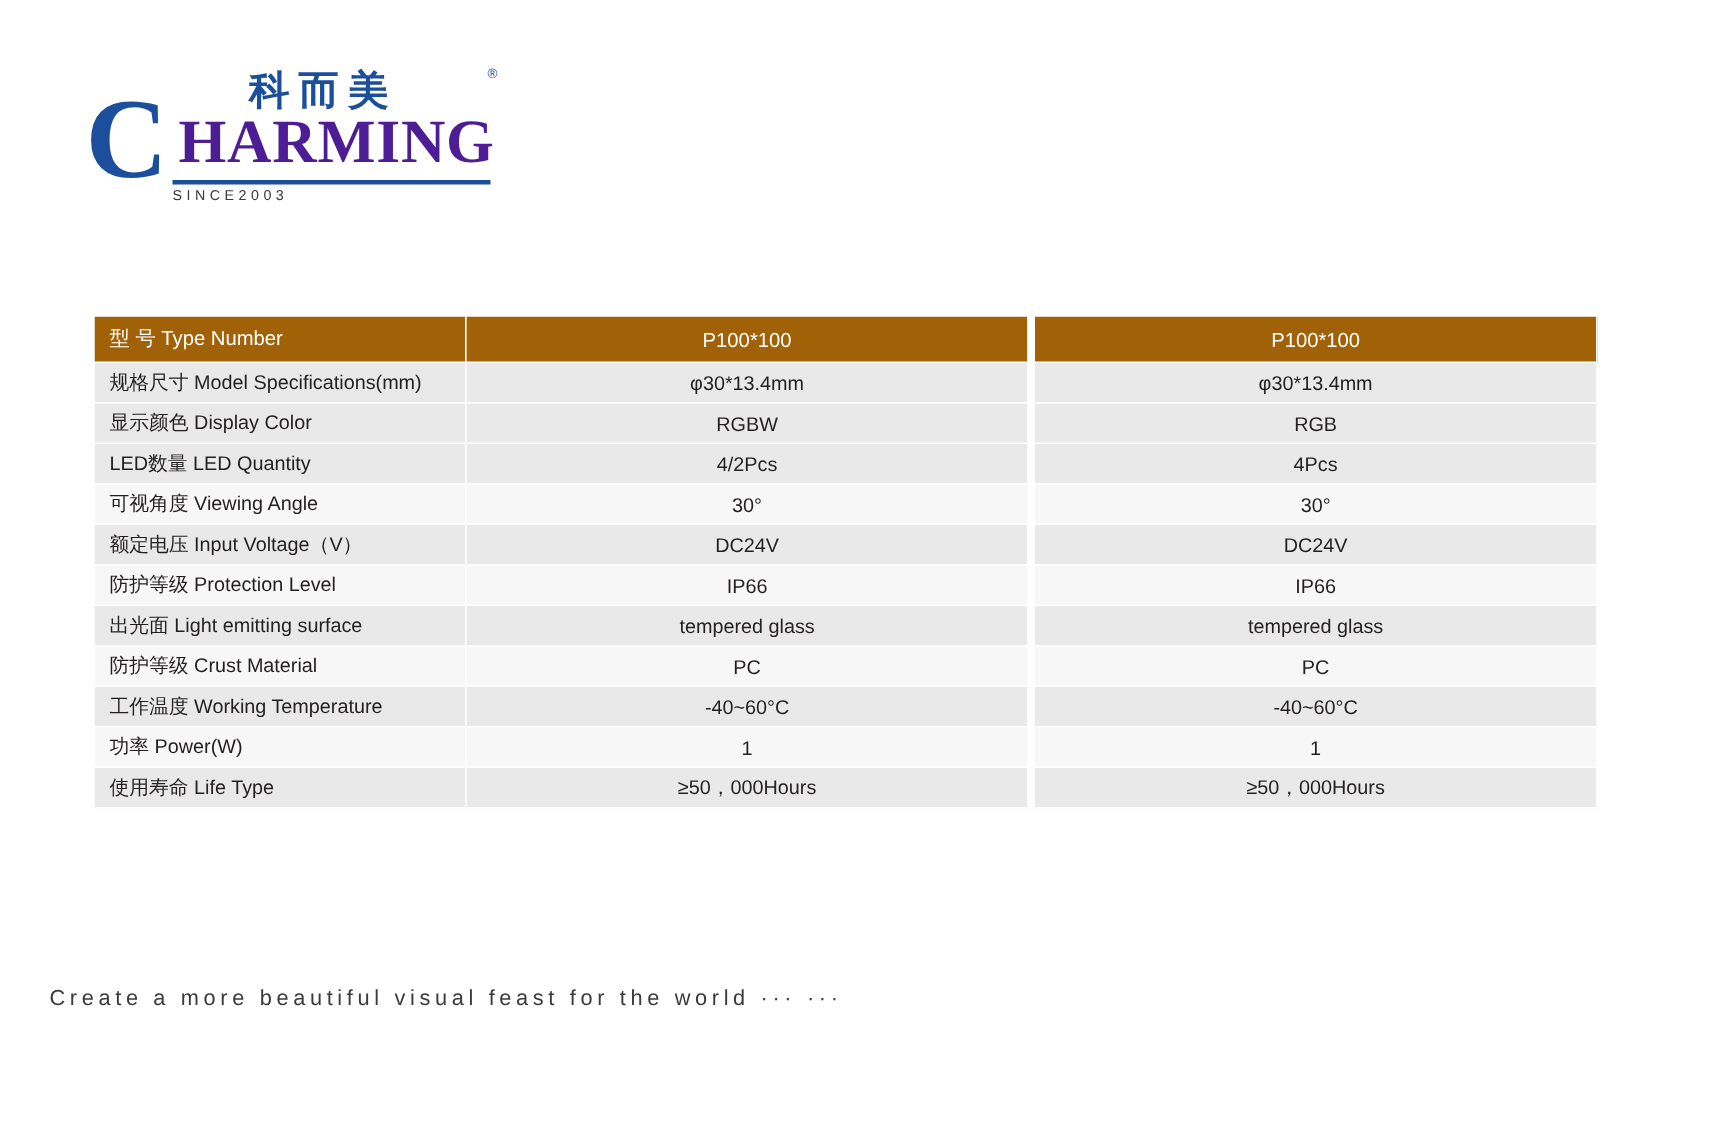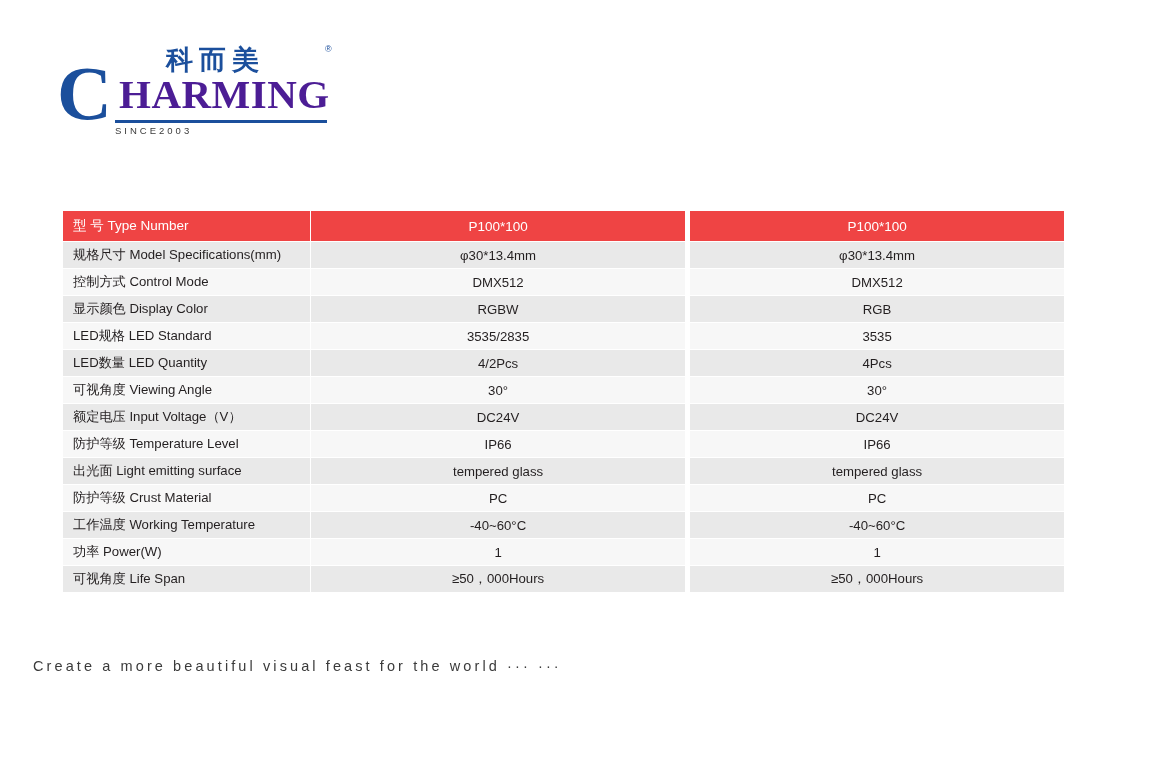--- a/index.html
+++ b/index.html
@@ -90,21 +90,21 @@
     border-collapse: collapse;
     table-layout: fixed;
   }
   .spec-table td {
     height: 26px;
     font-size: 13.2px;
     padding: 0 10px;
     border: 1px solid #ffffff;
   }
   .spec-table thead td {
-    background: #ef4444;
+    background: #a16207;
     color: #ffffff;
     height: 30px;
     font-size: 13.5px;
   }
   .col-label { width: 237px; }
   .col-val   { width: 358px; }
   .spacer-col { width: 4px; border: none !important; background:#ffffff !important;}
   td.label {
     text-align: left;
     color: #231f20;
@@ -157,58 +157,46 @@
       <td class="value">P100*100</td>
     </tr>
   </thead>
   <tbody>
     <tr class="odd">
       <td class="label">规格尺寸 Model Specifications(mm)</td>
       <td class="value">φ30*13.4mm</td>
       <td class="spacer-col"></td>
       <td class="value">φ30*13.4mm</td>
     </tr>
-    <tr class="even">
-      <td class="label">控制方式 Control Mode</td>
-      <td class="value">DMX512</td>
-      <td class="spacer-col"></td>
-      <td class="value">DMX512</td>
-    </tr>
     <tr class="odd">
       <td class="label">显示颜色 Display Color</td>
       <td class="value">RGBW</td>
       <td class="spacer-col"></td>
       <td class="value">RGB</td>
     </tr>
-    <tr class="even">
-      <td class="label">LED规格 LED Standard</td>
-      <td class="value">3535/2835</td>
-      <td class="spacer-col"></td>
-      <td class="value">3535</td>
-    </tr>
     <tr class="odd">
       <td class="label">LED数量 LED Quantity</td>
       <td class="value">4/2Pcs</td>
       <td class="spacer-col"></td>
       <td class="value">4Pcs</td>
     </tr>
     <tr class="even">
       <td class="label">可视角度 Viewing Angle</td>
       <td class="value">30°</td>
       <td class="spacer-col"></td>
       <td class="value">30°</td>
     </tr>
     <tr class="odd">
       <td class="label">额定电压 Input Voltage（V）</td>
       <td class="value">DC24V</td>
       <td class="spacer-col"></td>
       <td class="value">DC24V</td>
     </tr>
     <tr class="even">
-      <td class="label">防护等级 Temperature Level</td>
+      <td class="label">防护等级 Protection Level</td>
       <td class="value">IP66</td>
       <td class="spacer-col"></td>
       <td class="value">IP66</td>
     </tr>
     <tr class="odd">
       <td class="label">出光面 Light emitting surface</td>
       <td class="value">tempered glass</td>
       <td class="spacer-col"></td>
       <td class="value">tempered glass</td>
     </tr>
@@ -224,21 +212,21 @@
       <td class="spacer-col"></td>
       <td class="value">-40~60°C</td>
     </tr>
     <tr class="even">
       <td class="label">功率 Power(W)</td>
       <td class="value">1</td>
       <td class="spacer-col"></td>
       <td class="value">1</td>
     </tr>
     <tr class="odd">
-      <td class="label">可视角度 Life Span</td>
+      <td class="label">使用寿命 Life Type</td>
       <td class="value">≥50，000Hours</td>
       <td class="spacer-col"></td>
       <td class="value">≥50，000Hours</td>
     </tr>
   </tbody>
 </table>
 
 <div class="footer-tagline">Create a more beautiful visual feast for the world ··· ···</div>
 
 </body></html>

